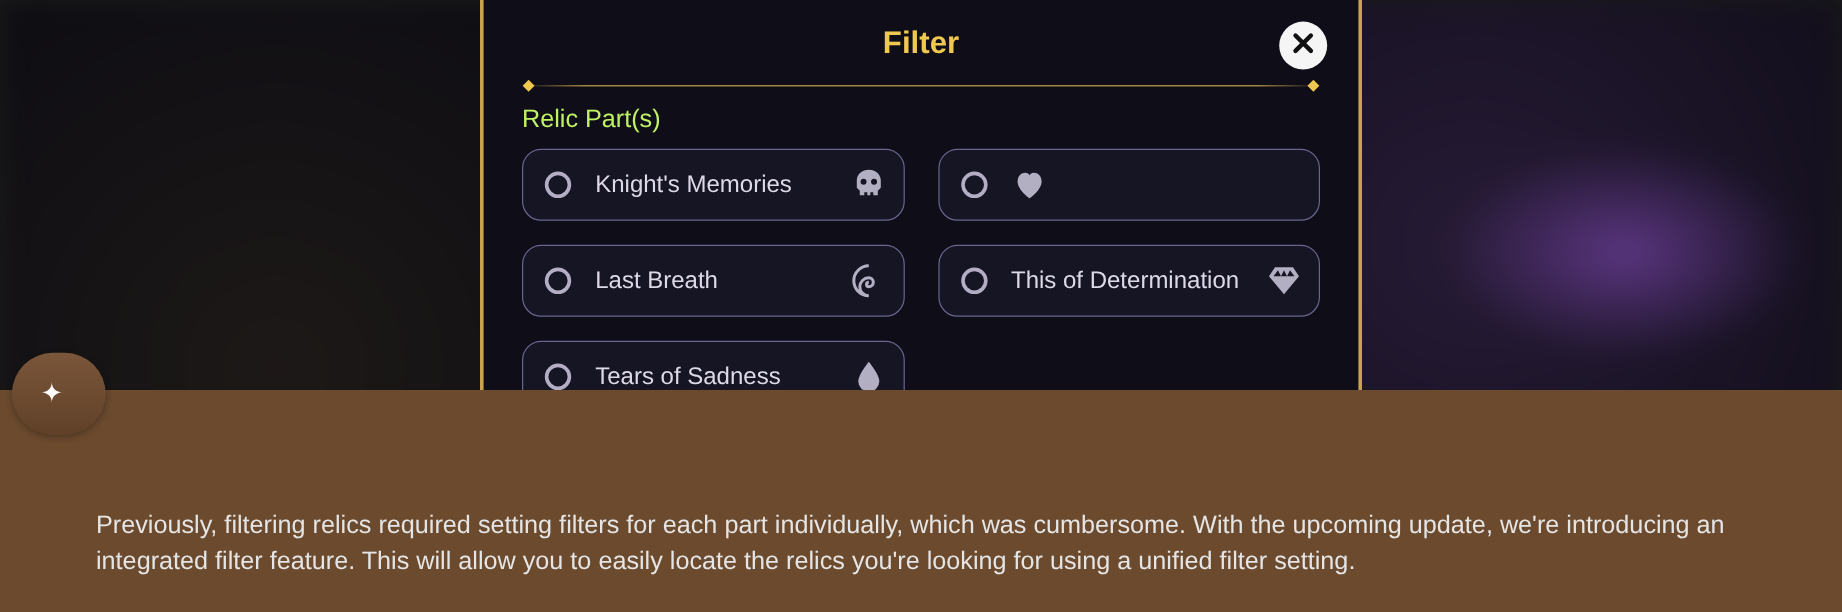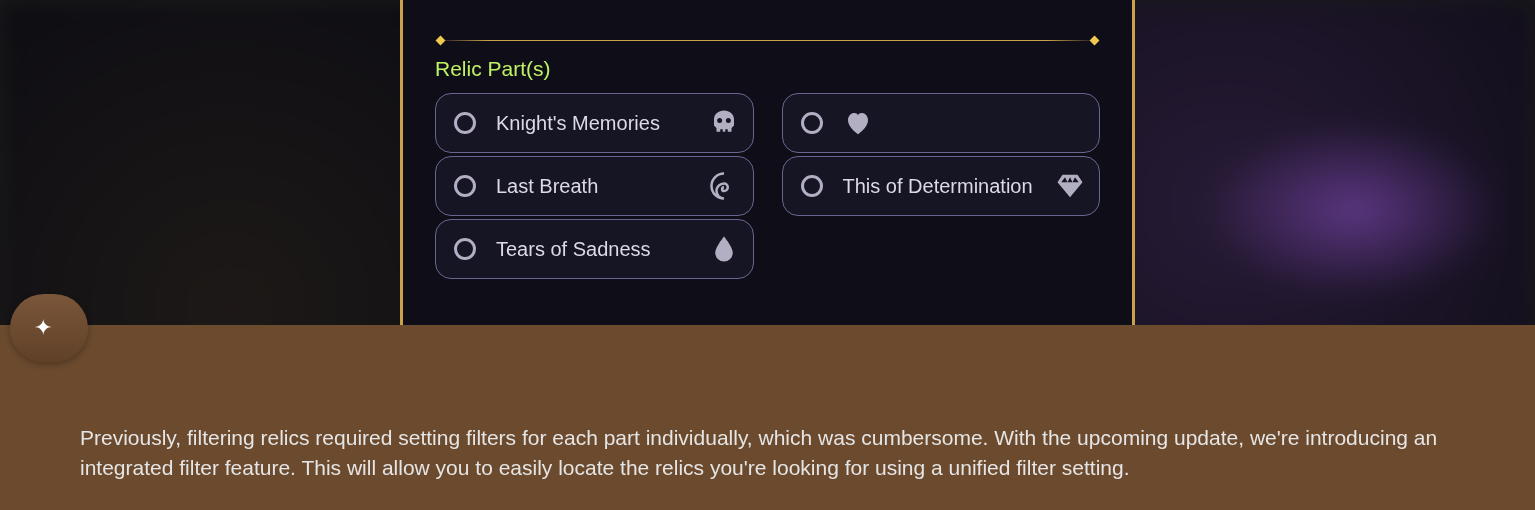--- a/index.html
+++ b/index.html
@@ -78,21 +78,21 @@
   .section-label {
     color: #bef264;
     font-size: 21px;
     margin-top: 16px;
     margin-bottom: 12px;
     font-weight: 400;
   }
   .options-grid {
     display: grid;
     grid-template-columns: 1fr 1fr;
-    gap: 3px 28px;
+    gap: 20px 28px;
   }
   .option {
     border: 1.5px solid #6a6590;
     border-radius: 16px;
     height: 60px;
     display: flex;
     align-items: center;
     padding: 0 14px 0 18px;
     cursor: pointer;
     background: rgba(30,28,45,0.5);
@@ -156,20 +156,30 @@
     line-height: 1.4;
     font-weight: 500;
   }
 </style>
 </head>
 <body>
 
 <div class="blurred-bg"></div>
 
 <div class="filter-dialog">
+  <div class="dialog-title">
+    <span>Filter</span>
+    <div class="close-btn">
+      <span>
+        <svg viewBox="0 0 24 24">
+            <path d="M5 5 L19 19 M19 5 L5 19" stroke="#111" stroke-width="4" stroke-linecap="round" fill="none"></path>
+          </svg>
+      </span>
+    </div>
+  </div>
   <div class="divider"></div>
   <div class="section-label">Relic Part(s)</div>
   <div class="options-grid">
 
     <div class="option">
       <div class="radio"></div>
       <div class="option-label">Knight's Memories</div>
       <div class="option-icon">
         <svg viewBox="0 0 24 24">
             <path d="M12 2c-4.4 0-8 3.1-8 7v5l2 2v3h3v-2h2v2h2v-2h2v2h3v-3l2-2V9c0-3.9-3.6-7-8-7zM8.5 12a2 2 0 110-4 2 2 0 010 4zm7 0a2 2 0 110-4 2 2 0 010 4z"></path>

